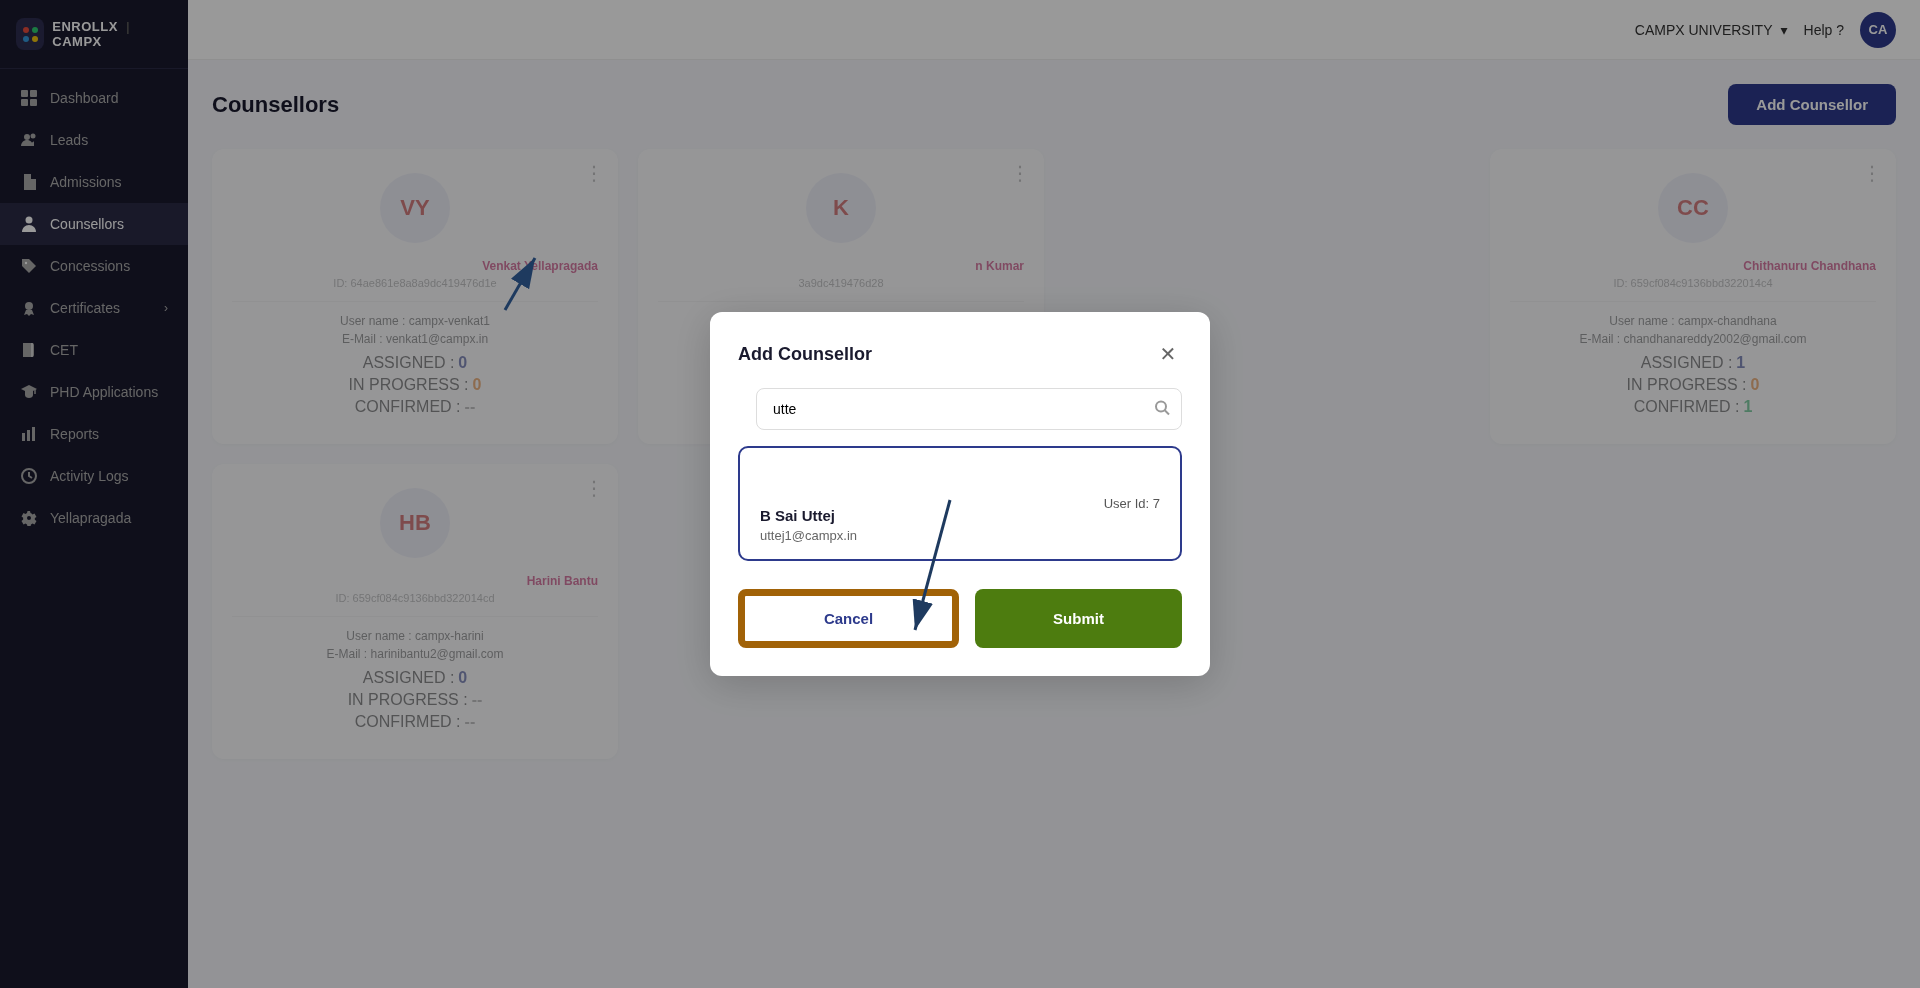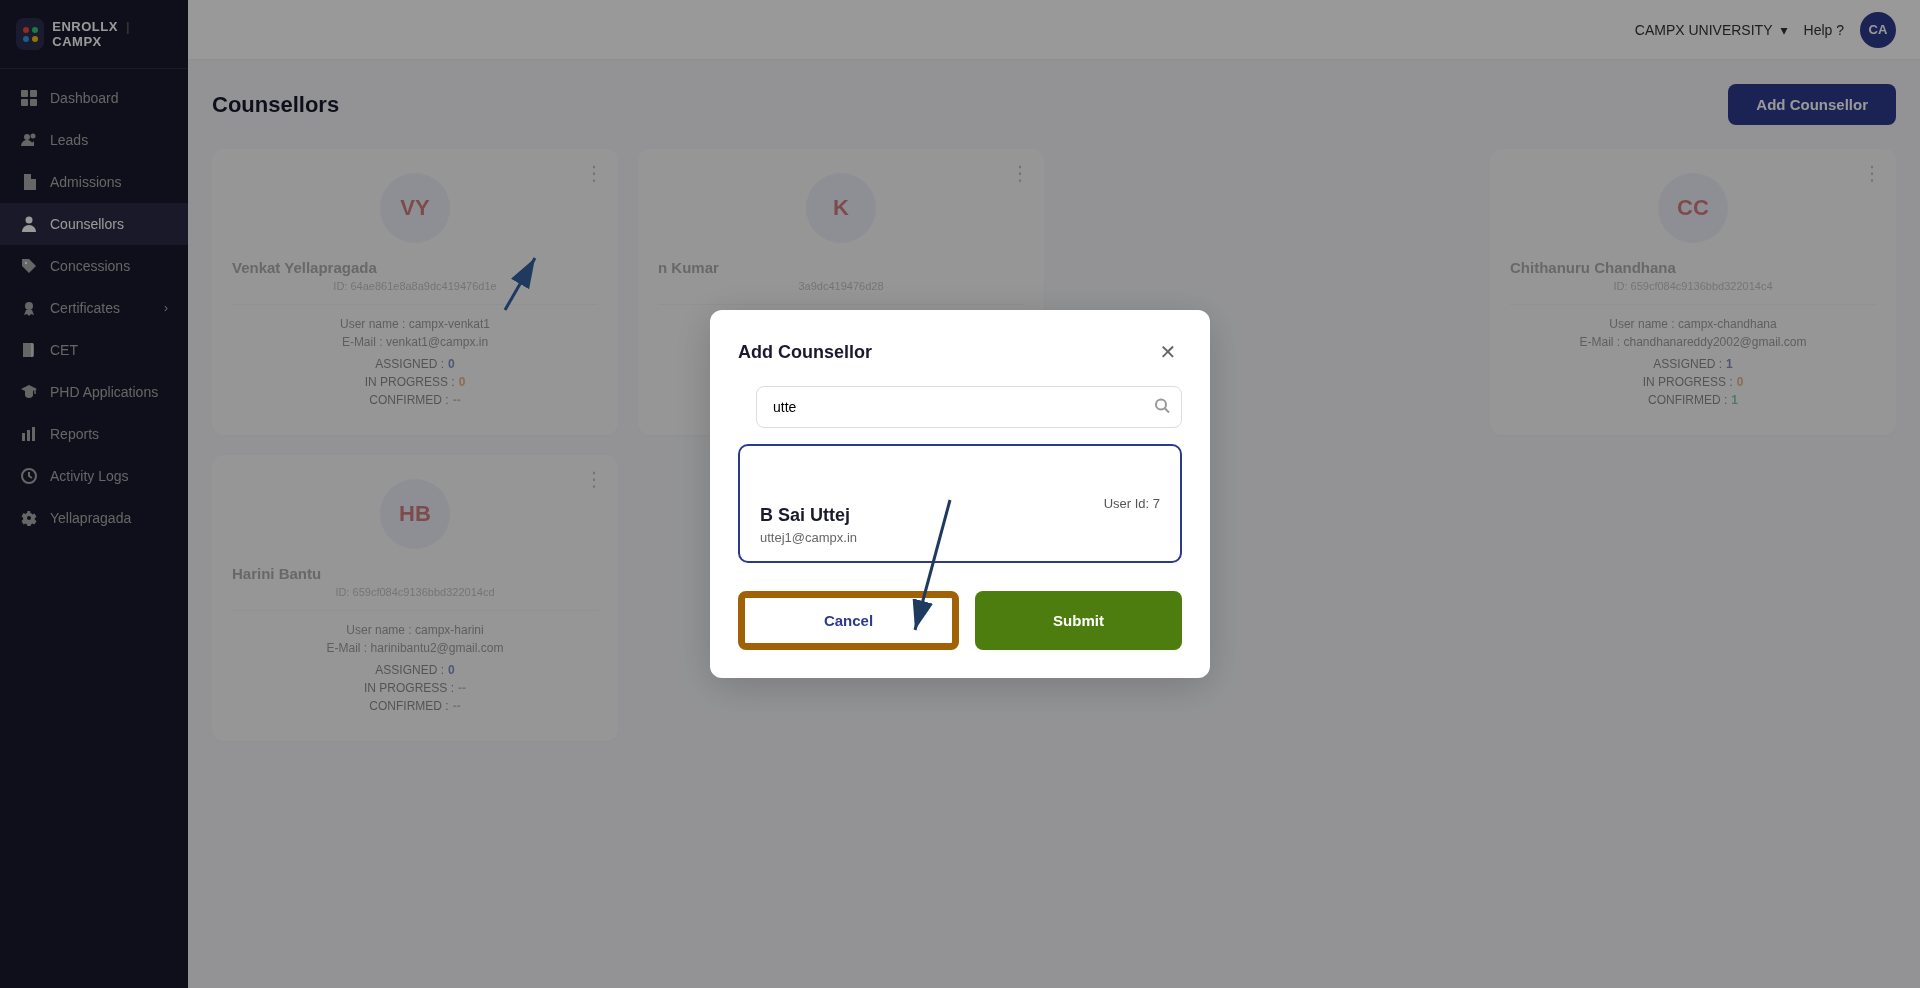--- a/index.html
+++ b/index.html
@@ -120,26 +120,26 @@
       color: #999; font-size: 20px; cursor: pointer; line-height: 1;
     }
     .card-avatar {
       width: 70px; height: 70px;
       background: #e8eaf6;
       border-radius: 50%;
       margin: 0 auto 16px;
       display: flex; align-items: center; justify-content: center;
       font-size: 22px; font-weight: 600; color: #b91c1c;
     }
-    .card-name { text-align: left; font-weight: 700; font-size: 15px; color: #737373; margin-bottom: 4px; }
+    .card-name { text-align: right; font-weight: 700; font-size: 12px; color: #be185d; margin-bottom: 4px; }
     .card-id { text-align: center; font-size: 11px; color: #999; margin-bottom: 12px; }
     .card-divider { border: none; border-top: 1px solid #f0f0f0; margin-bottom: 12px; }
     .card-info { font-size: 12px; color: #555; margin-bottom: 4px; text-align: center; }
     .card-stats { margin-top: 8px; }
-    .stat-row { display: flex; align-items: center; justify-content: center; gap: 4px; font-size: 12px; color: #333; margin-bottom: 4px; font-weight: 500; }
+    .stat-row { display: flex; align-items: center; justify-content: center; gap: 4px; font-size: 16px; color: #333; margin-bottom: 4px; font-weight: 500; }
     .stat-val { font-weight: 700; }
     .stat-val.blue { color: #2d3a8c; }
     .stat-val.orange { color: #e67e22; }
     .stat-val.green { color: #27ae60; }
     .stat-val.dash { color: #999; }
 
     
     .overlay {
       position: fixed; top: 0; left: 0; right: 0; bottom: 0;
       background: rgba(0,0,0,0.4);
@@ -187,21 +187,21 @@
     }
 
     .result-item {
       border: 2px solid #2d3a8c;
       border-radius: 10px;
       padding: 16px 20px;
       margin-bottom: 12px;
       cursor: pointer;
       display: flex; align-items: center; justify-content: space-between;
     }
-    .result-left .result-name { font-weight: 700; font-size: 18px; color: #1a1a2e; margin-bottom: 4px; margin-top: 43px; }
+    .result-left .result-name { font-weight: 700; font-size: 15px; color: #1a1a2e; margin-bottom: 4px; margin-top: 43px; }
     .result-left .result-email { font-size: 13px; color: #666; }
     .result-right { font-size: 13px; color: #555; font-weight: 500; }
 
     .modal-footer {
       display: flex; gap: 16px; margin-top: 28px;
     }
     .cancel-btn {
       flex: 1;
       padding: 14px;
       border: 7px solid #a16207;

